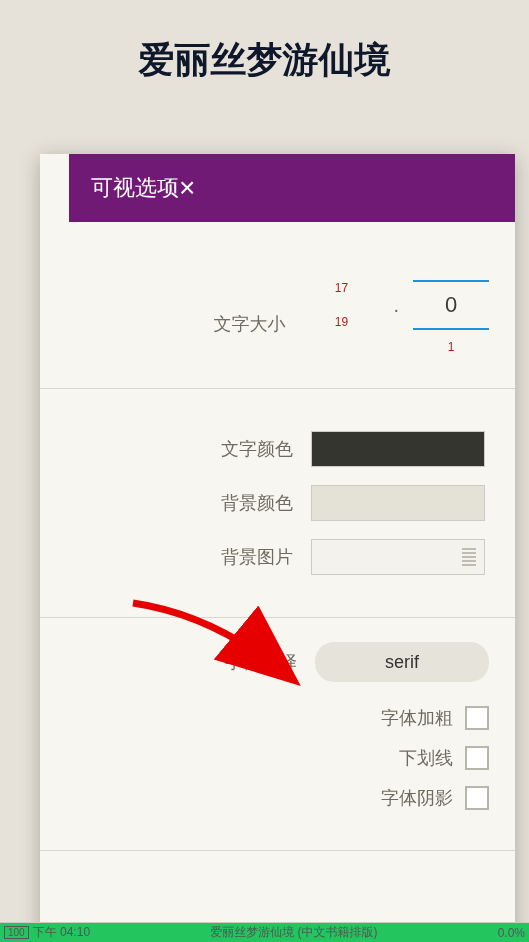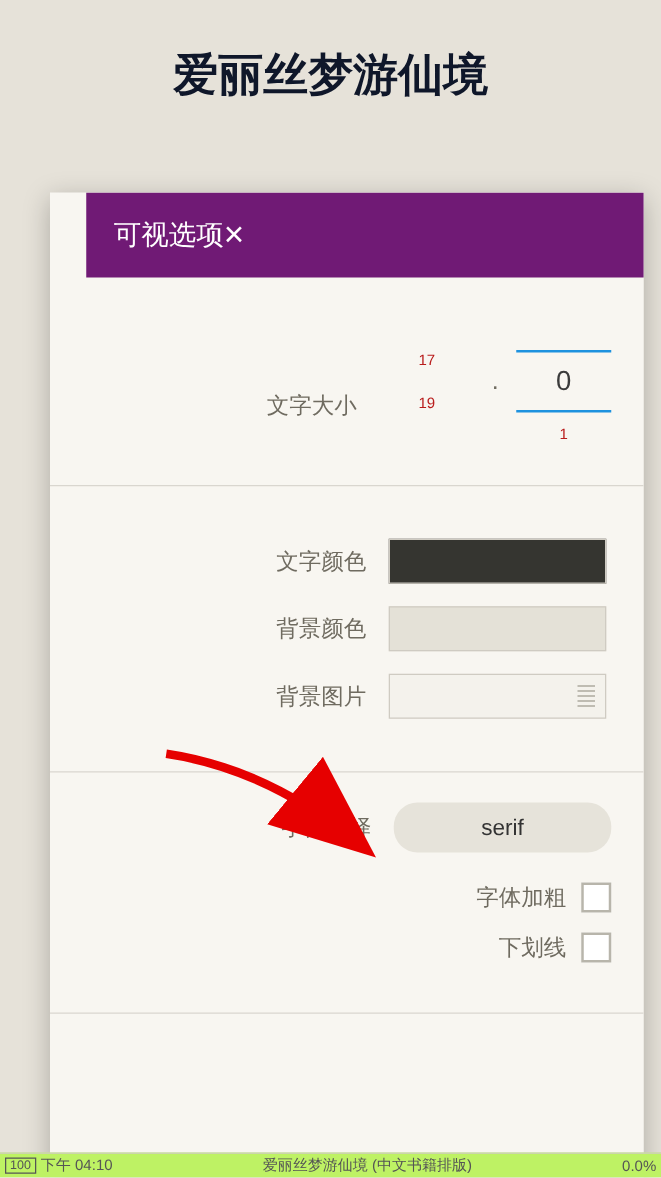--- a/index.html
+++ b/index.html
@@ -91,21 +91,21 @@
       display: inline-flex; align-items: center; justify-content: center;
       font-size: 18px; color: #fff;
     }
 
     
     .arrow-svg { position: absolute; left: 125px; top: 595px; width: 182px; height: 100px; pointer-events: none; }
 
     
     .sysbar {
       position: absolute; left: 0; right: 0; bottom: 0; height: 20px;
-      background: #bef264;
+      background: #22c55e;
       display: flex; align-items: center; justify-content: space-between;
       font-size: 12px; color: #555; padding: 0 4px;
       border-top: 1px solid #cfcbc2;
     }
     .sysbar .batt { border: 1px solid #555; padding: 0 3px; font-size: 10px; }
   </style>
 </head>
 <body>
 
 <div class="page-title">爱丽丝梦游仙境</div>
@@ -158,20 +158,24 @@
       </div>
       <div class="check-list">
         <div class="check-row">
           <span>字体加粗</span>
           <span class="chk"></span>
         </div>
         <div class="check-row">
           <span>下划线</span>
           <span class="chk"></span>
         </div>
+        <div class="check-row">
+          <span>字体阴影</span>
+          <span class="chk"></span>
+        </div>
       </div>
     </div>
 
     <div class="section" style="border-bottom:none; padding-bottom:6px;">
       
       
     </div>
 
   </div>
 </div>

